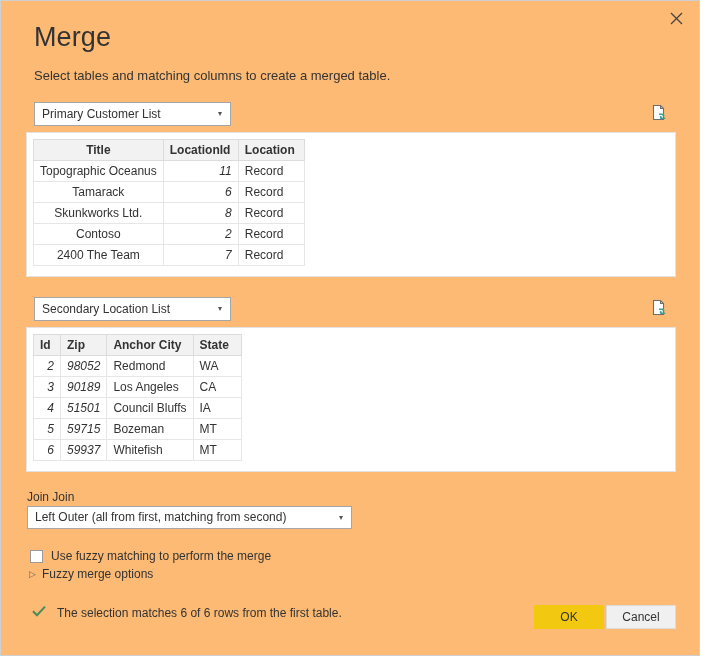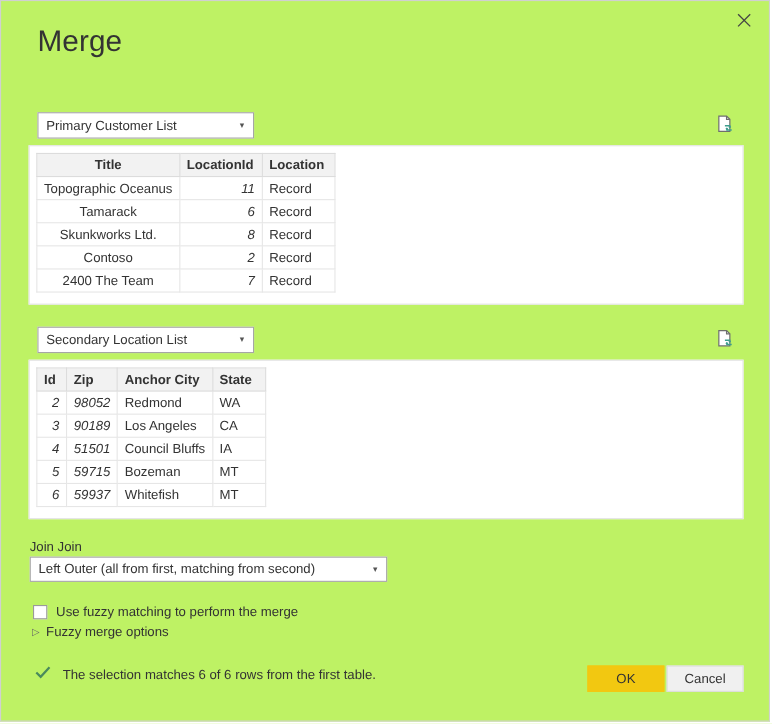--- a/index.html
+++ b/index.html
@@ -15,21 +15,21 @@
     color: #333333;
     overflow: hidden;
     position: relative;
   }
   .dialog {
     position: absolute;
     left: 0; top: 0;
     width: 700px;
     height: 656px;
     border: 1px solid #d0d0d0;
-    background: #bef264;
+    background: #fdba74;
     box-sizing: border-box;
   }
   
   .close-btn {
     position: absolute;
     right: 1px; top: 1px;
     width: 44px; height: 32px;
     display: flex; align-items: center; justify-content: center;
     cursor: pointer;
   }
@@ -228,20 +228,21 @@
   <div class="close-btn">
     <span>
       <svg width="13" height="13" viewBox="0 0 13 13">
         <line x1="1" y1="1" x2="12" y2="12" stroke="#444" stroke-width="1.2"></line>
         <line x1="12" y1="1" x2="1" y2="12" stroke="#444" stroke-width="1.2"></line>
       </svg>
     </span>
   </div>
 
   <div class="title">Merge</div>
+  <div class="subtitle">Select tables and matching columns to create a merged table.</div>
 
   <div class="tbl-select" style="top:101px;">
     <span class="val">Primary Customer List</span>
     <span class="caret">▾</span>
   </div>
   <div class="preview-icon" style="left:649px; top:102px;">
     <span>
       <svg width="20" height="20" viewBox="0 0 20 20">
         <path d="M3.5 2.5 h7 l3 3 v11 h-10 z" fill="#ffffff" stroke="#6e6e6e" stroke-width="1.1"></path>
         <path d="M10.5 2.5 v3 h3" fill="none" stroke="#6e6e6e" stroke-width="1.1"></path>

